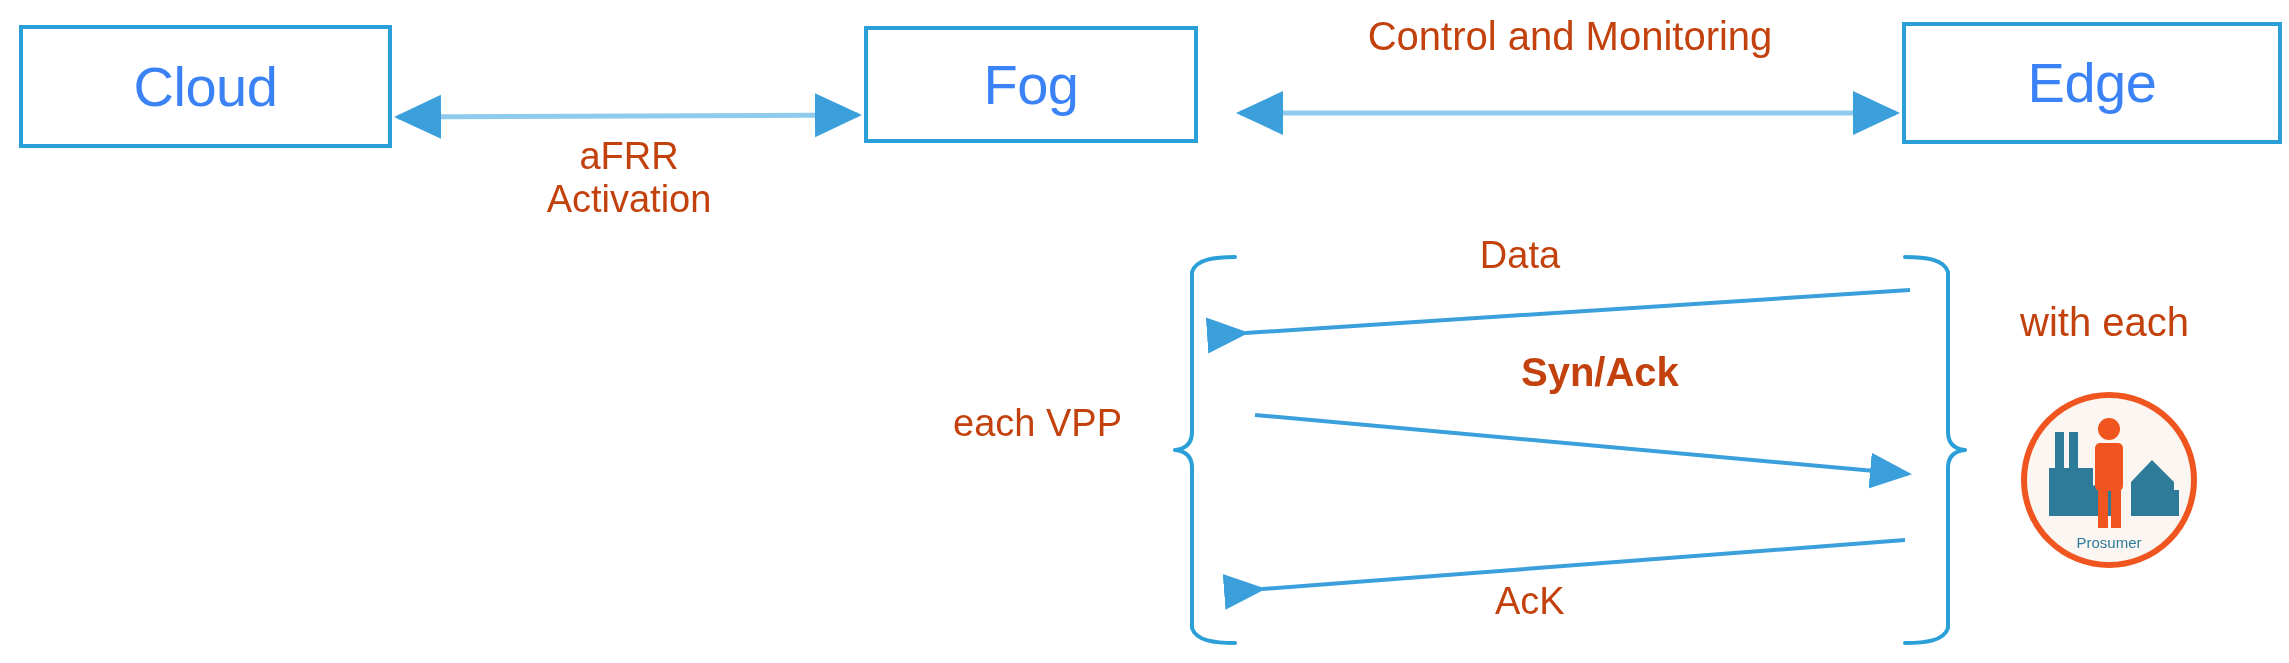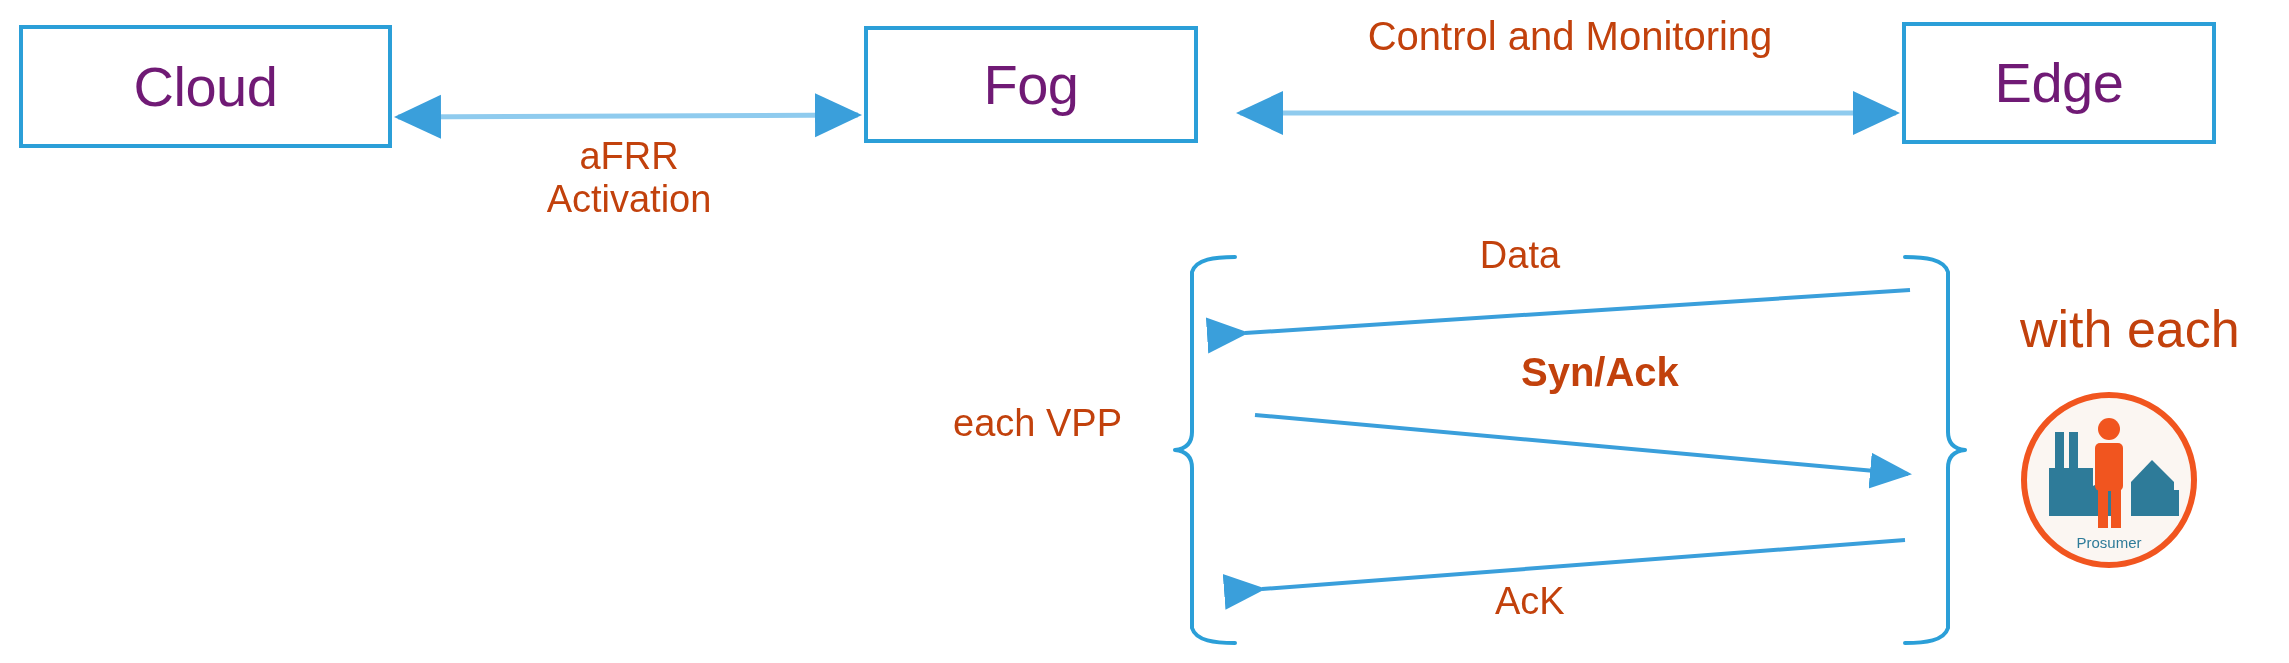--- a/index.html
+++ b/index.html
@@ -31,21 +31,21 @@
     border: 4px solid #2b9fd8;
     background: #ffffff;
     display: flex;
     align-items: center;
     justify-content: center;
   }
   .node-label {
     font-family: "Liberation Sans", sans-serif;
     font-size: 56px;
     font-weight: 400;
-    color: #701a75;
+    color: #3b82f6;
     letter-spacing: -0.5px;
     line-height: 1;
     white-space: nowrap;
   }
   .edge-label {
     position: absolute;
     font-family: "Liberation Sans", sans-serif;
     color: #c2410c;
     white-space: nowrap;
     line-height: 1.12;
@@ -86,21 +86,21 @@
     text-align: left;
   }
   .lbl-eachvpp {
     font-size: 38px;
     left: 867px;
     top: 402px;
     width: 255px;
     text-align: right;
   }
   .lbl-witheach {
-    font-size: 52px;
+    font-size: 40px;
     left: 2020px;
     top: 300px;
     width: 265px;
     text-align: left;
   }
   .prosumer-caption {
     font-family: "Liberation Sans", sans-serif;
     font-size: 15px;
     fill: #2e7b99;
   }
@@ -182,21 +182,21 @@
   </svg>
 
   <div class="node-box" style="left:19px; top:25px; width:373px; height:123px;">
     <span class="node-label">Cloud</span>
   </div>
 
   <div class="node-box" style="left:864px; top:26px; width:334px; height:117px;">
     <span class="node-label">Fog</span>
   </div>
 
-  <div class="node-box" style="left:1902px; top:22px; width:314px; height:122px;">
+  <div class="node-box" style="left:1902px; top:22px; width:380px; height:122px;">
     <span class="node-label">Edge</span>
   </div>
 
   <div class="edge-label lbl-afrr">
     <div>aFRR</div>
     <div>Activation</div>
   </div>
 
   <div class="edge-label lbl-control">Control and Monitoring</div>
 

